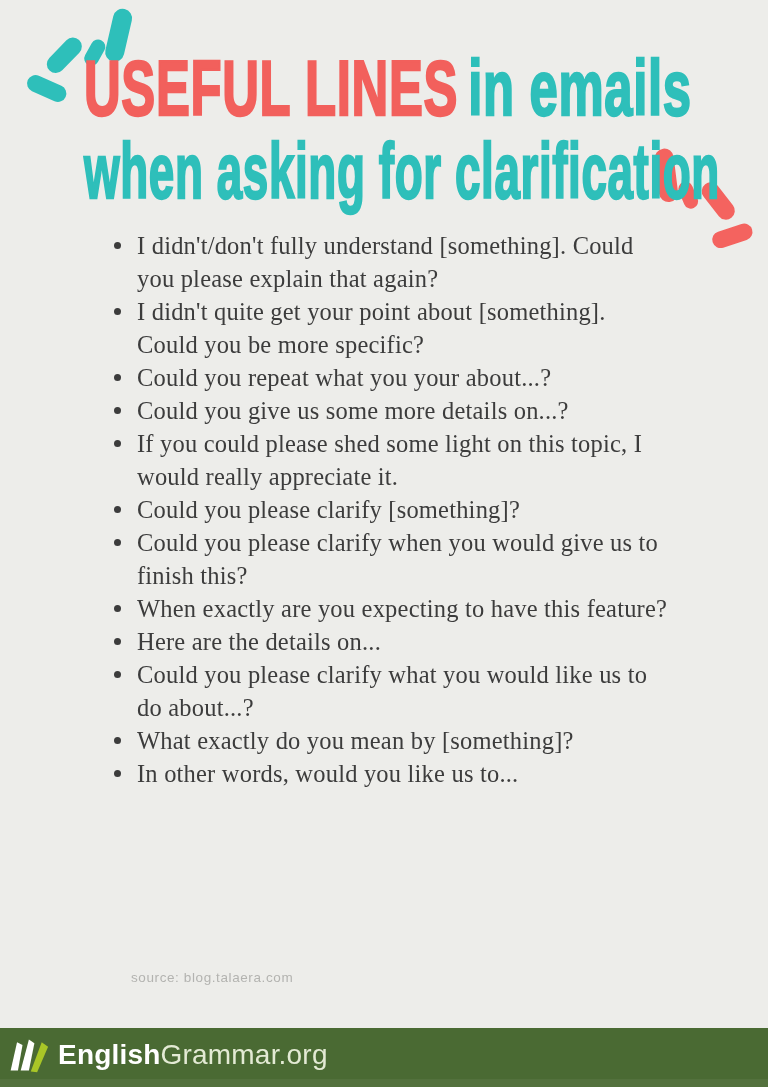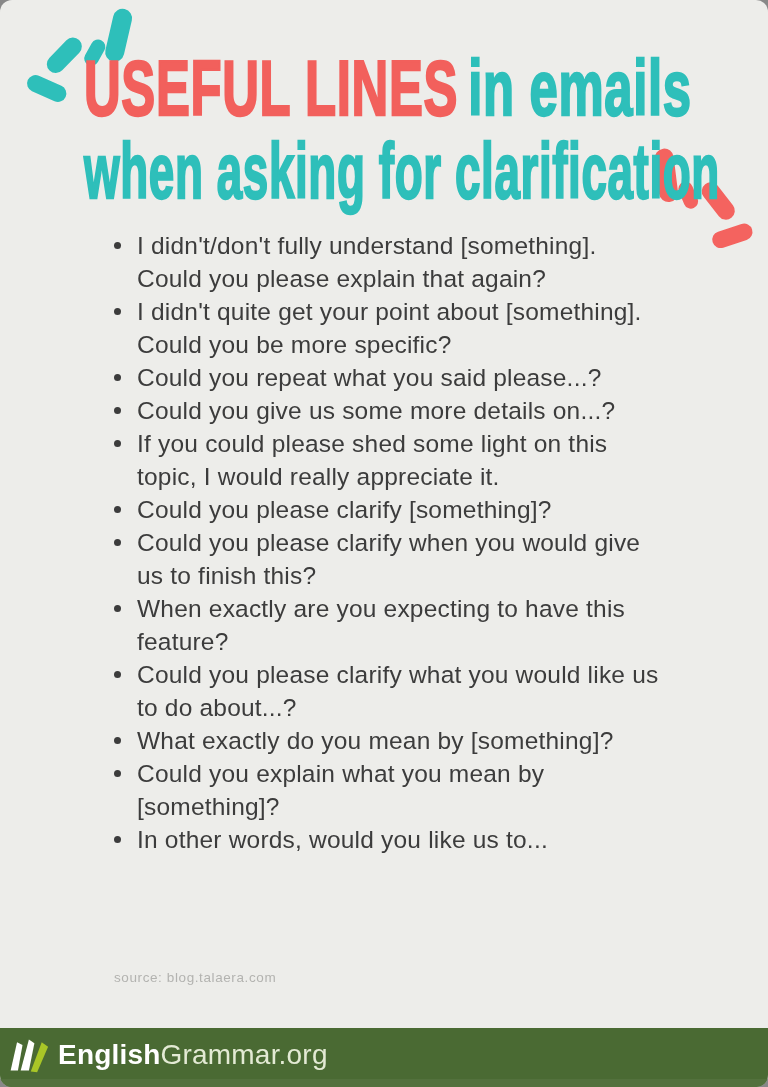--- a/index.html
+++ b/index.html
@@ -5,21 +5,20 @@
   html,body { margin:0; padding:0; }
   body { font-family: "Liberation Sans", sans-serif; background:#888; }
 
   .poster {
     position: relative;
     width: 768px;
     height: 1087px;
     margin: 0 auto;
     background: #EDEDEA;
     overflow: hidden;
-    border-radius: 12px;
   }
 
   
   .burst { position: absolute; }
   .burst-teal { left: 24px; top: 6px; width: 112px; height: 112px; }
   .burst-red  { left: 646px; top: 150px; width: 112px; height: 112px;
                 transform: scaleX(-1) rotate(-6deg); }
 
   
   .title-wrap { position: absolute; left: 84px; top: 48px; }
@@ -42,38 +41,39 @@
   .phrase-list {
     position: absolute;
     left: 112px; top: 229px;
     width: 556px;
     list-style: none;
     margin: 0; padding: 0;
     font-size: 24.5px;
     line-height: 33px;
     color: #3C3C3C;
     letter-spacing: 0.2px;
+    font-family: Liberation Serif, serif;
   }
   .phrase-list li {
     position: relative;
     padding-left: 25px;
   }
   .phrase-list li::before {
     content: "";
     position: absolute;
     left: 2px; top: 13px;
     width: 7px; height: 7px;
     border-radius: 50%;
     background: #3C3C3C;
   }
 
   
   .source {
     position: absolute;
-    left: 114px; top: 970px;
+    left: 131px; top: 970px;
     font-size: 13.5px;
     letter-spacing: 0.6px;
     color: #B3B3B0;
   }
 
   
   .footer {
     position: absolute;
     left: 0; top: 1028px;
     width: 768px; height: 59px;
@@ -121,29 +121,29 @@
       <span class="cond cond1"><span class="t-red">USEFUL LINES</span><span class="t-teal">in emails</span></span>
     </div>
     <div class="title-line title-line2 t-teal-solo">
       <span class="cond cond2" style="-webkit-text-stroke:2.4px #2EBFBA;">when asking for clarification</span>
     </div>
   </div>
 
   <ul class="phrase-list">
     <li>I didn't/don't fully understand [something]. Could you please explain that again?</li>
     <li>I didn't quite get your point about [something]. Could you be more specific?</li>
-    <li>Could you repeat what you said please...?</li>
+    <li>Could you repeat what you your about...?</li>
     <li>Could you give us some more details on...?</li>
     <li>If you could please shed some light on this topic, I would really appreciate it.</li>
     <li>Could you please clarify [something]?</li>
     <li>Could you please clarify when you would give us to finish this?</li>
     <li>When exactly are you expecting to have this feature?</li>
+    <li>Here are the details on...</li>
     <li>Could you please clarify what you would like us to do about...?</li>
     <li>What exactly do you mean by [something]?</li>
-    <li>Could you explain what you mean by [something]?</li>
     <li>In other words, would you like us to...</li>
   </ul>
 
   <div class="source">source: blog.talaera.com</div>
 
   <div class="footer">
     <div class="footer-inner">
       <svg width="42" height="40" viewBox="0 0 46 42">
         <g stroke-linejoin="round">
           <path d="M4 38 L11 7 L17 10 L12 38 Z" fill="#FFFFFF"></path>

